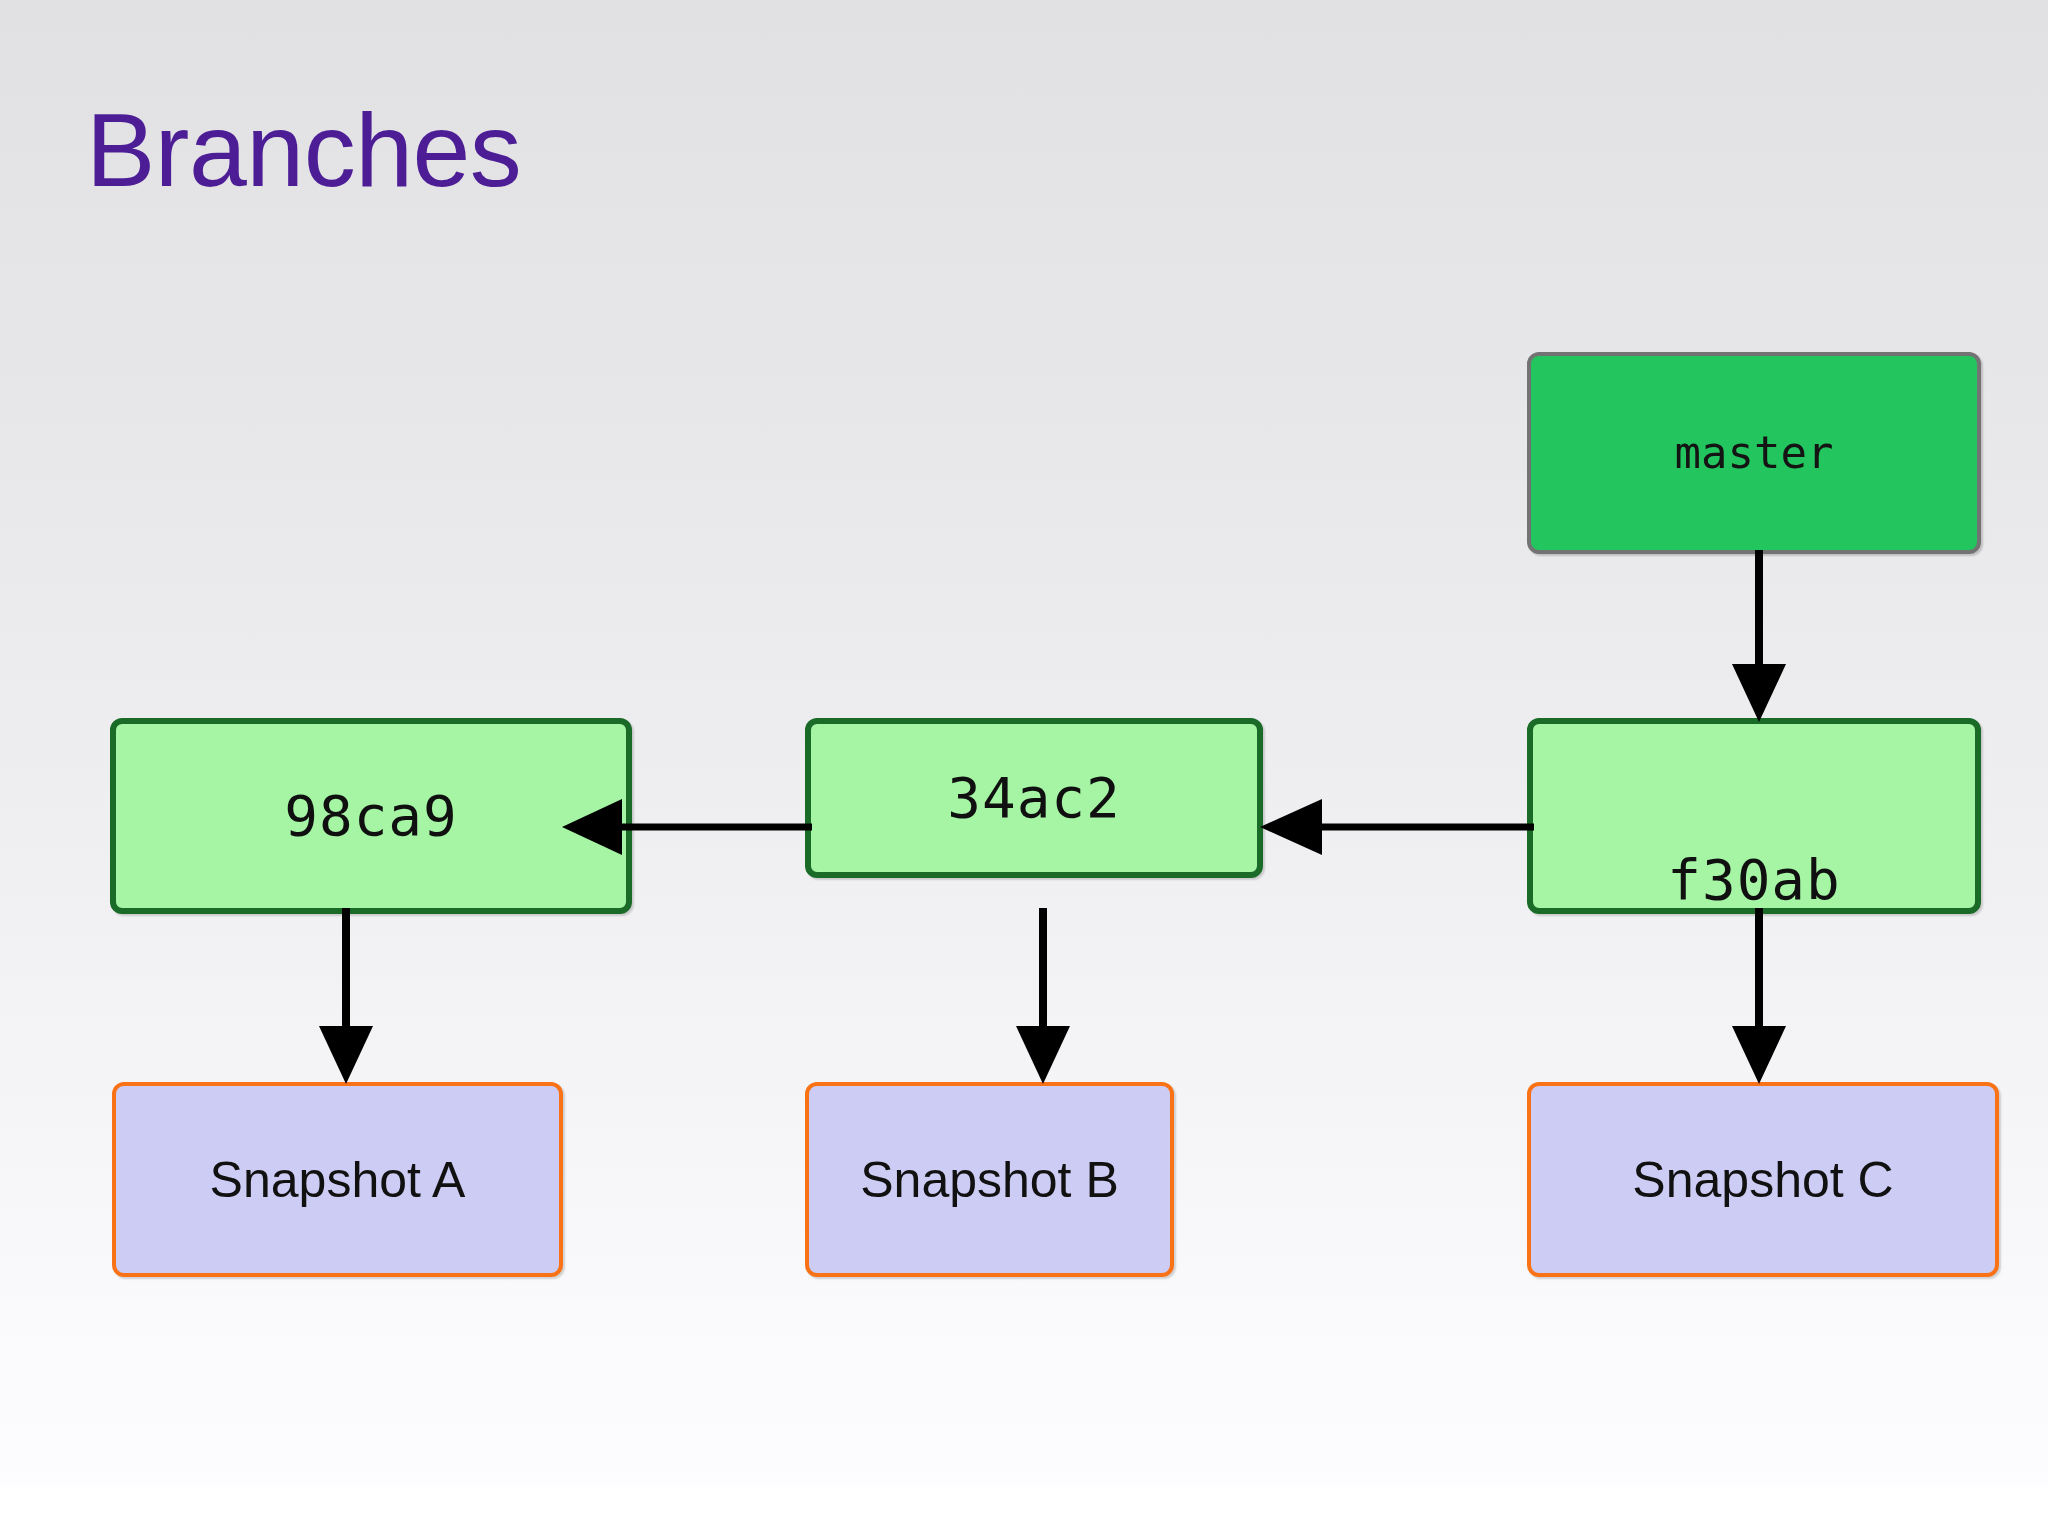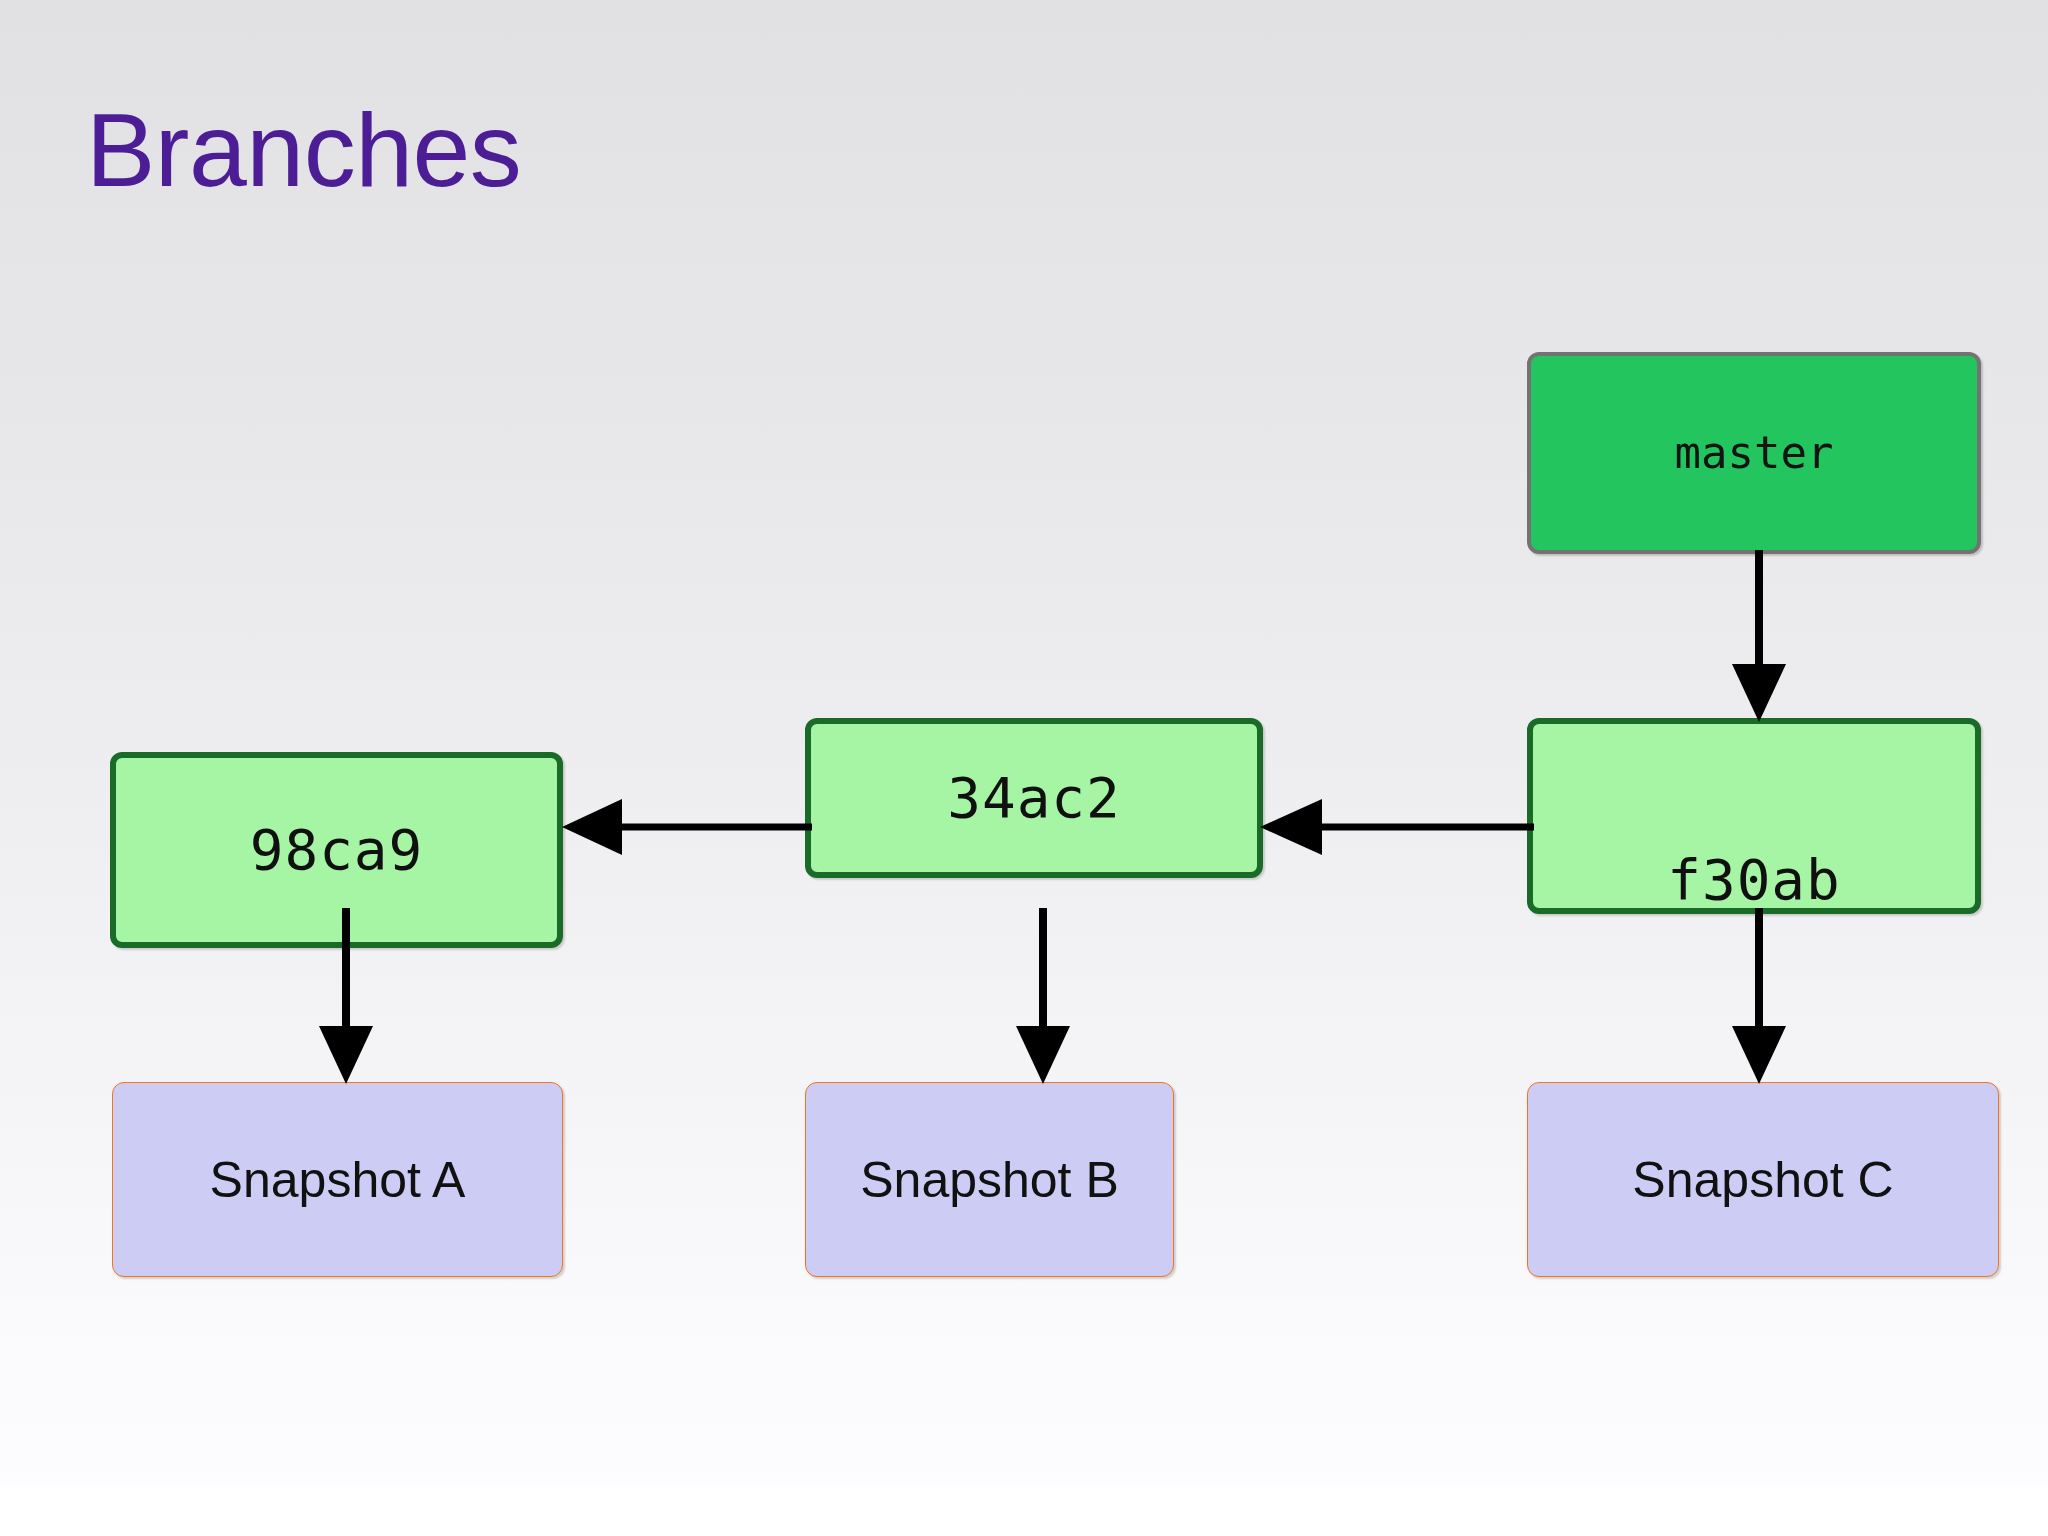--- a/index.html
+++ b/index.html
@@ -90,42 +90,42 @@
   .node.commit .node-label {
     font-family: "DejaVu Sans Mono", "Liberation Mono", monospace;
     font-size: 56px;
     color: #101010;
     letter-spacing: 1px;
   }
 
   
   .node.snapshot {
     background: #ccccf5;
-    border: 1px solid #f97316;
+    border: 4px solid #f97316;
     border-radius: 12px;
     box-shadow: 2px 2px 2px rgba(0,0,0,0.16);
   }
   .node.snapshot .node-label {
     font-family: "Liberation Sans", sans-serif;
     font-size: 50px;
     color: #111111;
     letter-spacing: 0px;
   }
 
   
   .arrow {
     position: absolute;
     overflow: visible;
   }
   .arrow svg { display: block; overflow: visible; }
 
   
   #master-box  { left: 1527px; top: 352px;  width: 454px; height: 202px; }
 
-  #commit-0    { left: 110px;  top: 752px;  width: 453px; height: 196px; }
+  #commit-0    { left: 110px;  top: 718px;  width: 522px; height: 196px; }
   #commit-1    { left: 805px;  top: 718px;  width: 458px; height: 160px; }
   #commit-2    { left: 1527px; top: 718px;  width: 454px; height: 196px; align-items: flex-end; }
 
   #snapshot-0  { left: 112px;  top: 1082px; width: 451px; height: 195px; }
   #snapshot-1  { left: 805px;  top: 1082px; width: 369px; height: 195px; }
   #snapshot-2  { left: 1527px; top: 1082px; width: 472px; height: 195px; }
 
   
   #arrow-h-0 { left: 560px;  top: 792px; width: 252px; height: 70px; }
   #arrow-h-1 { left: 1258px; top: 792px; width: 276px; height: 70px; }

